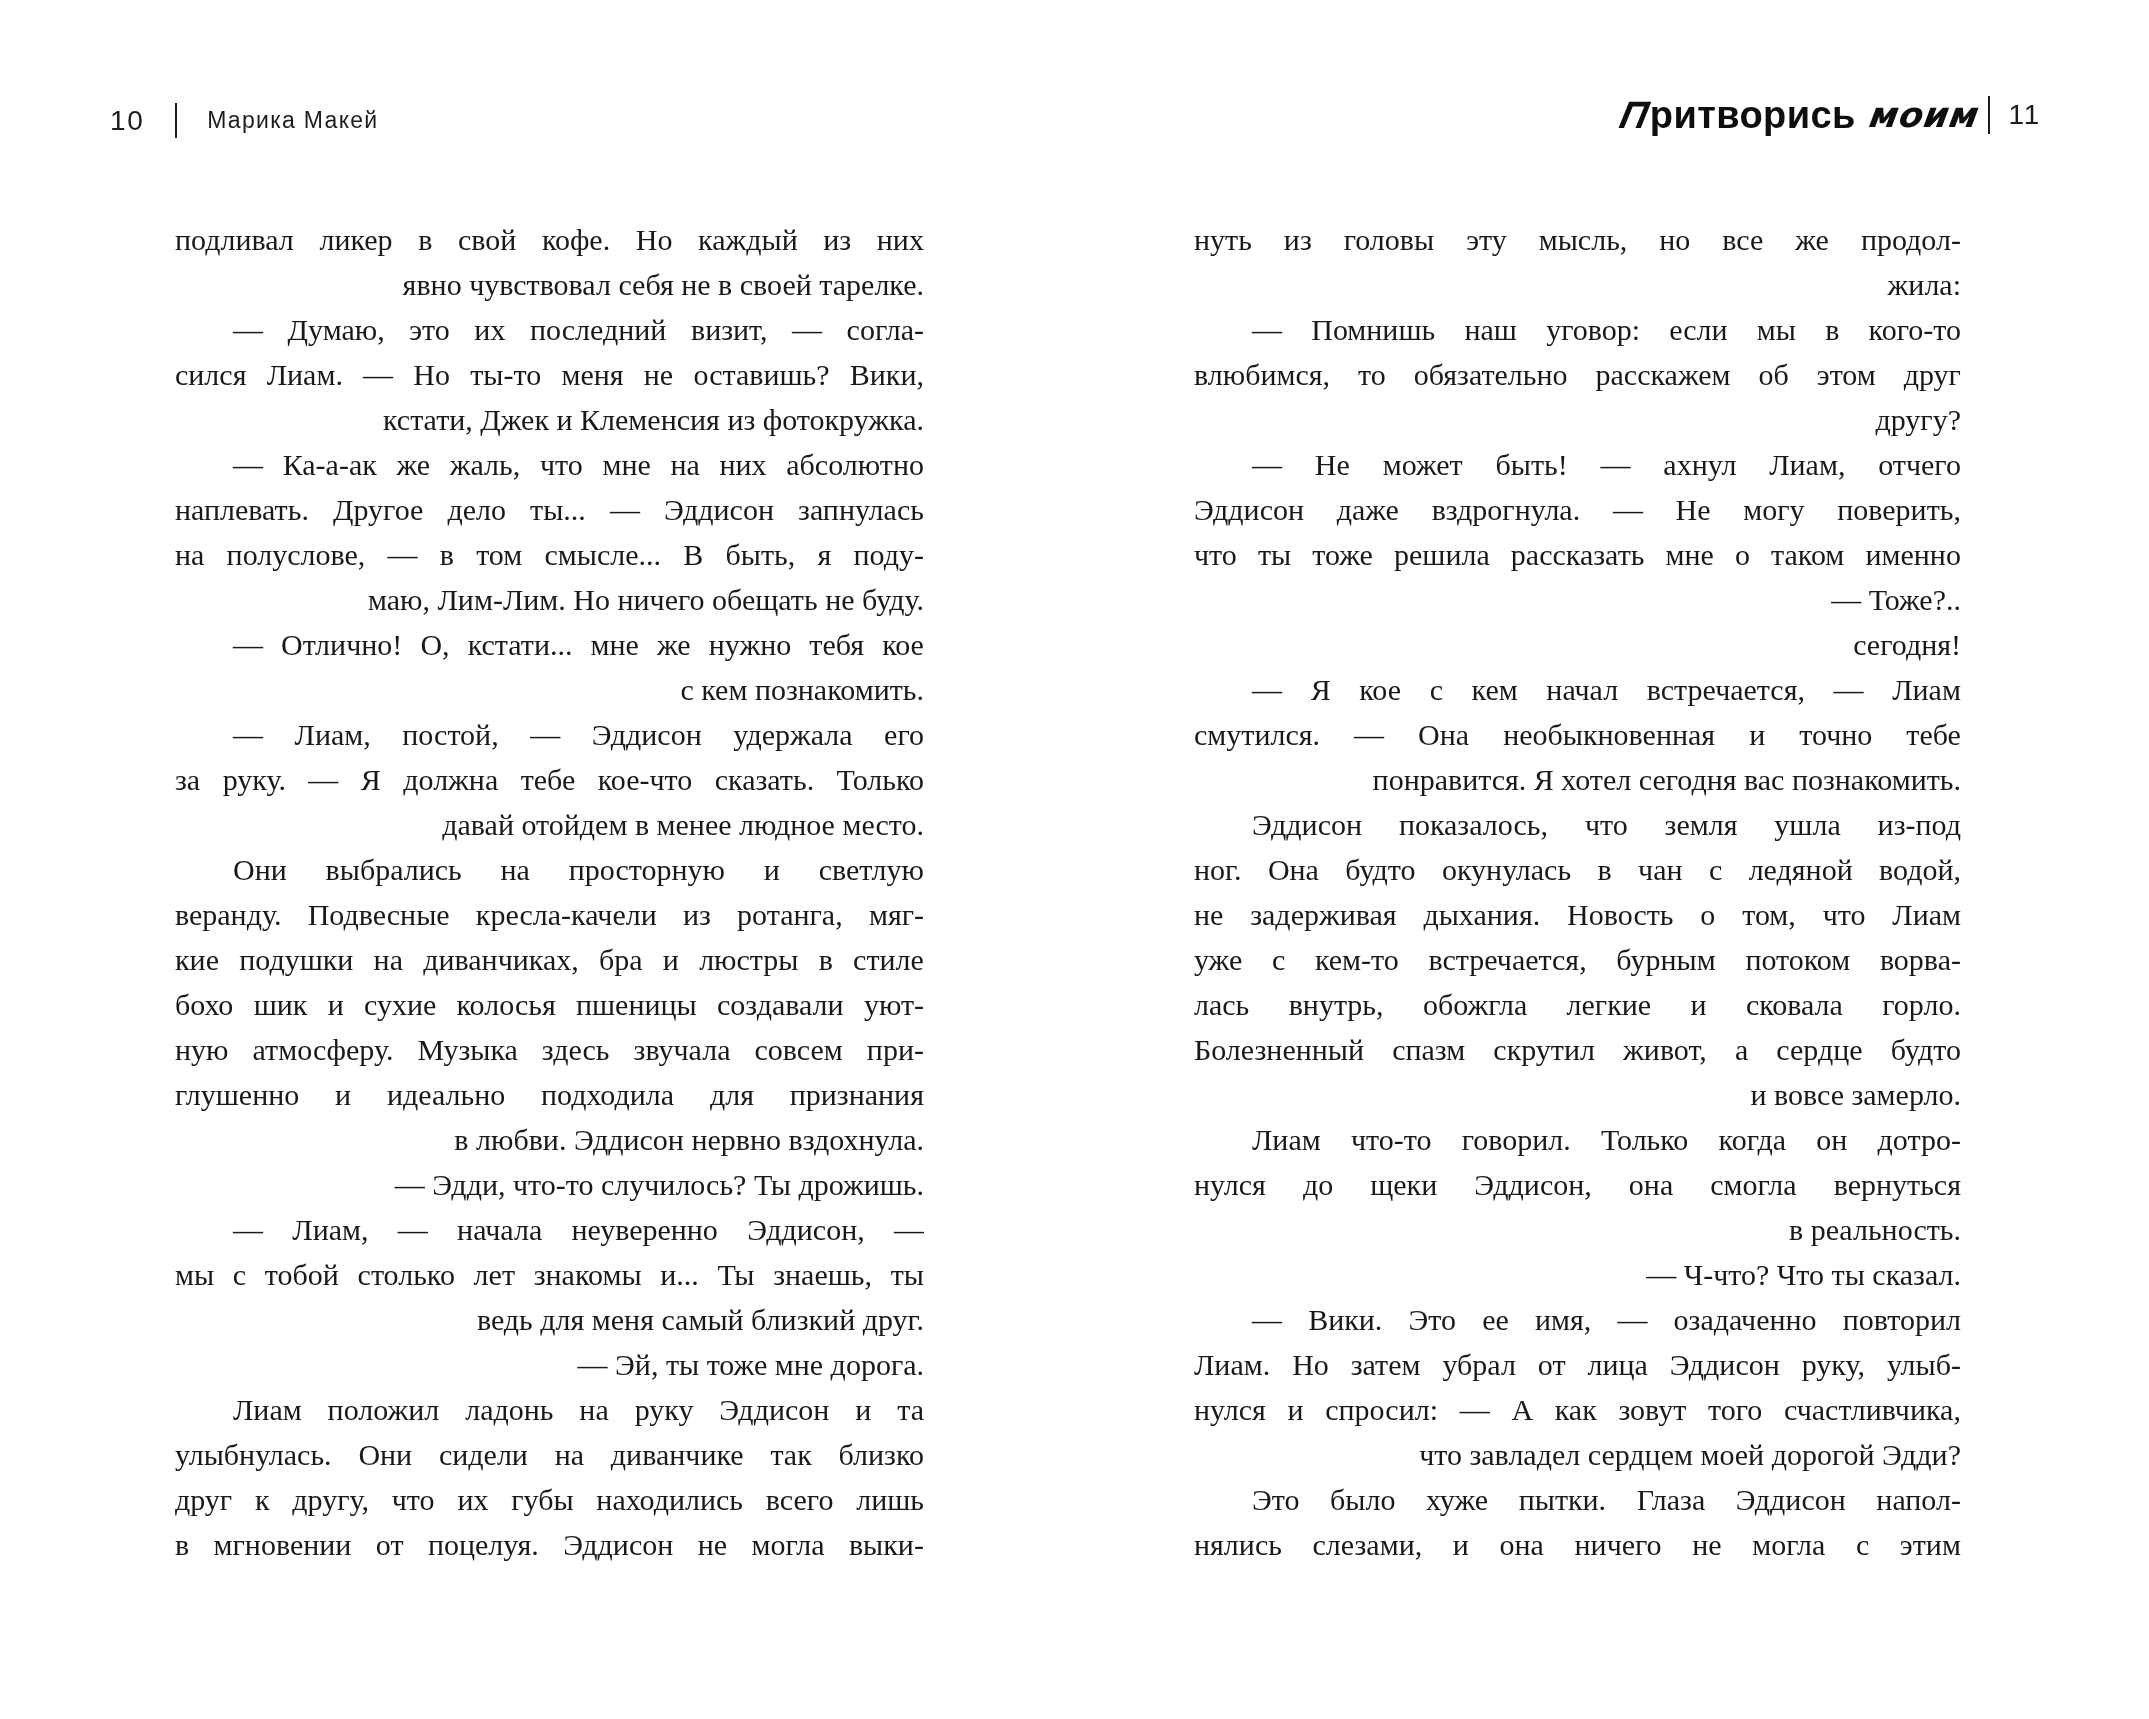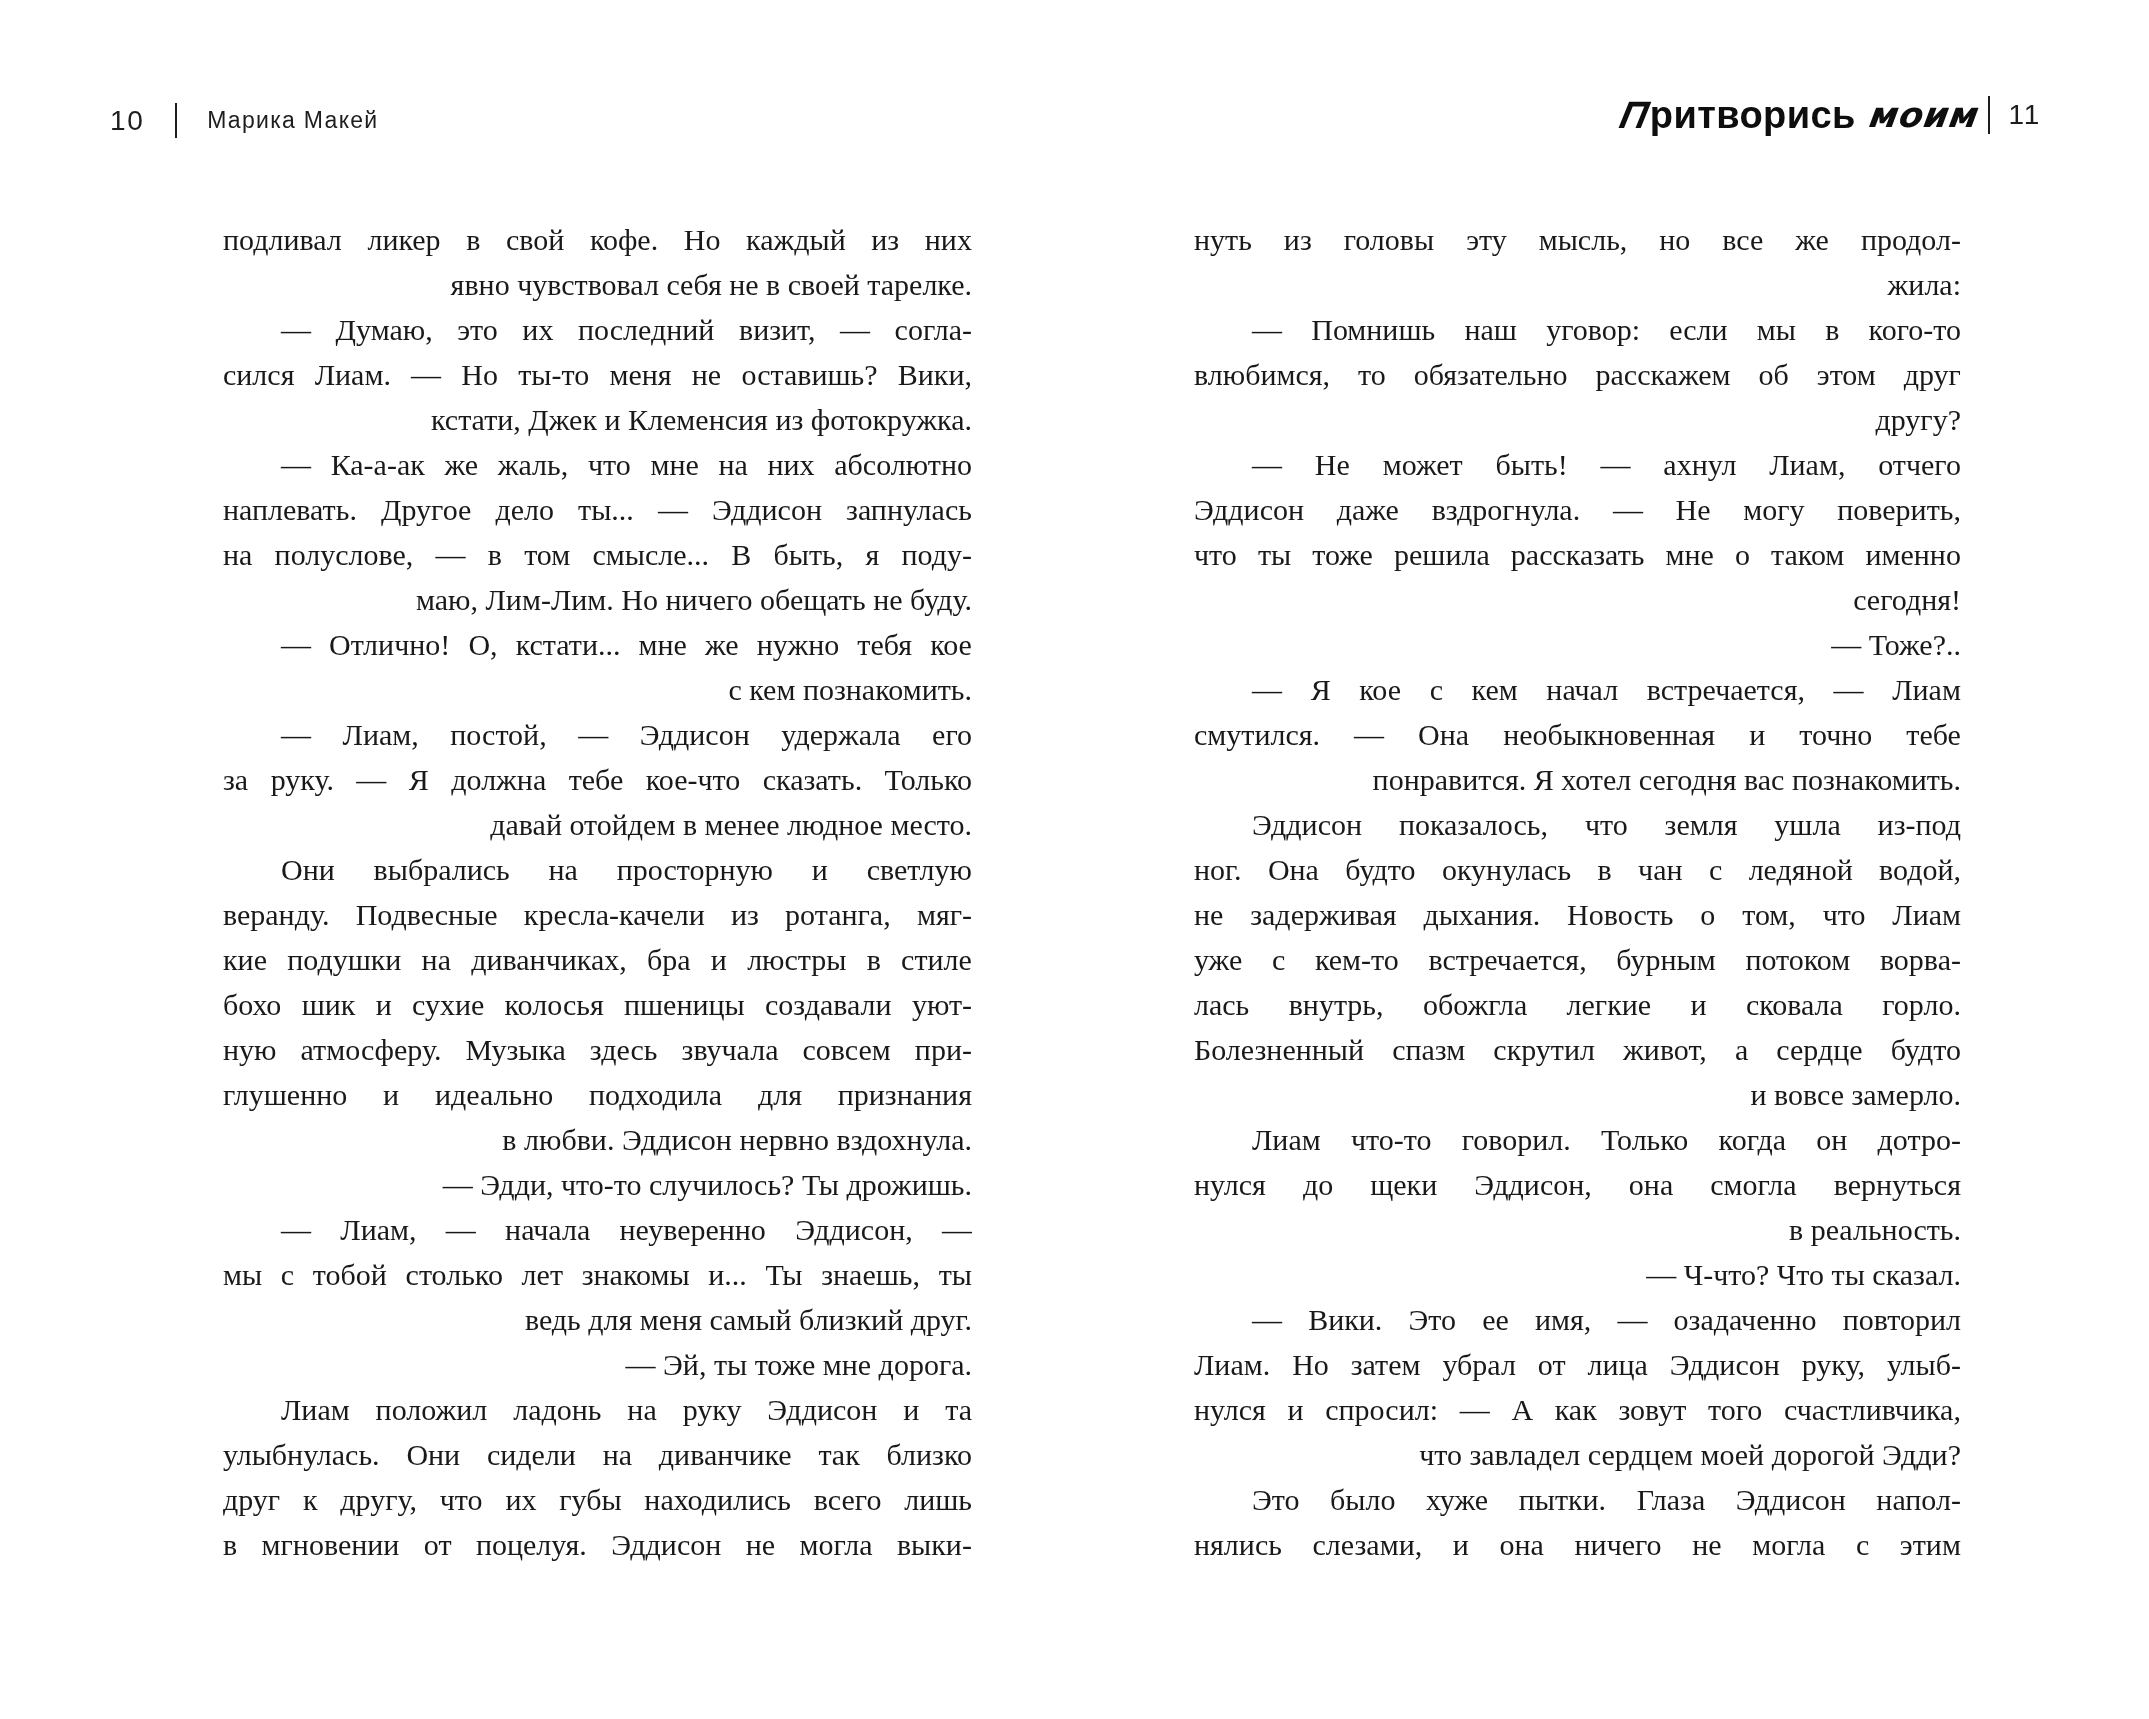--- a/index.html
+++ b/index.html
@@ -85,21 +85,21 @@
   }
 
   
   .text-col {
     position: absolute;
     top: 217px;
     font-family: "Liberation Serif", serif;
     font-size: 30px;
     color: #191919;
   }
-  .text-col.left-col  { left: 175px;  width: 749px; margin-left: 48px; }
+  .text-col.left-col  { left: 175px;  width: 749px; }
   .text-col.right-col { left: 1194px; width: 767px; }
 
   .line {
     height: 45px;
     line-height: 45px;
     overflow: hidden;
     white-space: nowrap;
   }
   .line.stretch {
     display: flex;
@@ -405,22 +405,22 @@
           <span>что</span>
           <span>ты</span>
           <span>тоже</span>
           <span>решила</span>
           <span>рассказать</span>
           <span>мне</span>
           <span>о</span>
           <span>таком</span>
           <span>именно</span>
         </div>
+        <div class="line indent">— Тоже?..</div>
         <div class="line">сегодня!</div>
-        <div class="line indent">— Тоже?..</div>
         <div class="line indent stretch">
           <span>—</span>
           <span>Я</span>
           <span>кое</span>
           <span>с</span>
           <span>кем</span>
           <span>начал</span>
           <span>встречается,</span>
           <span>—</span>
           <span>Лиам</span>

